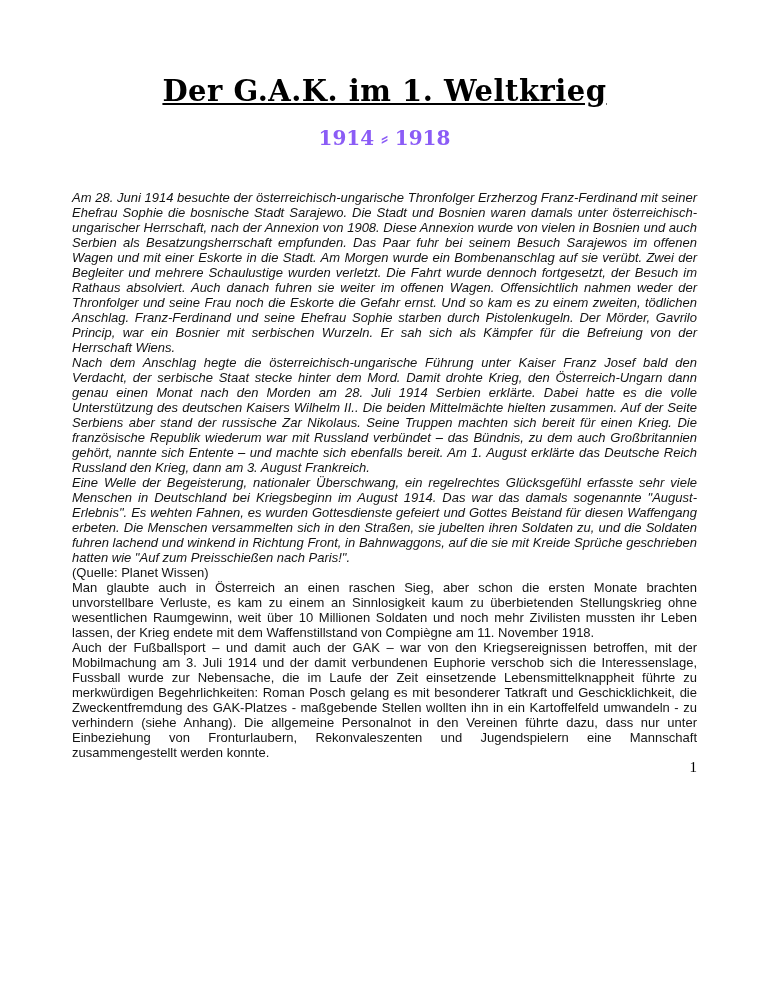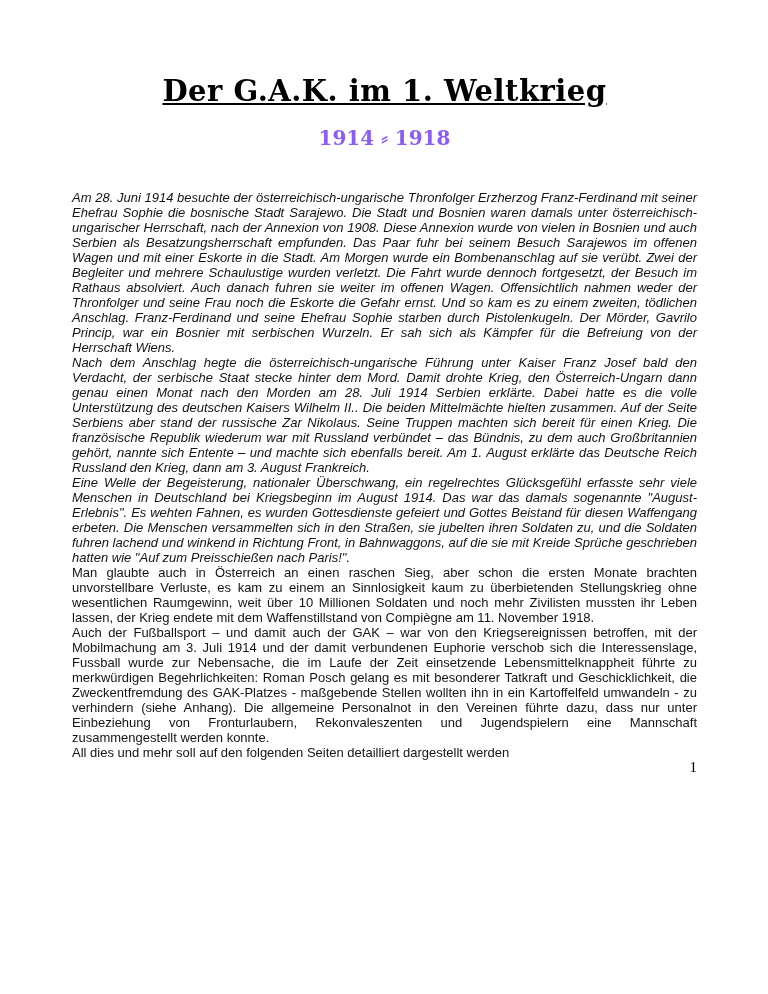--- a/index.html
+++ b/index.html
@@ -69,24 +69,24 @@
 
   <div class="subtitle">1914 ⸗ 1918</div>
 
   <div class="content">
     <p class="italic">Am 28. Juni 1914 besuchte der österreichisch-ungarische Thronfolger Erzherzog Franz-Ferdinand mit seiner Ehefrau Sophie die bosnische Stadt Sarajewo. Die Stadt und Bosnien waren damals unter österreichisch-ungarischer Herrschaft, nach der Annexion von 1908. Diese Annexion wurde von vielen in Bosnien und auch Serbien als Besatzungsherrschaft empfunden. Das Paar fuhr bei seinem Besuch Sarajewos im offenen Wagen und mit einer Eskorte in die Stadt. Am Morgen wurde ein Bombenanschlag auf sie verübt. Zwei der Begleiter und mehrere Schaulustige wurden verletzt. Die Fahrt wurde dennoch fortgesetzt, der Besuch im Rathaus absolviert. Auch danach fuhren sie weiter im offenen Wagen. Offensichtlich nahmen weder der Thronfolger und seine Frau noch die Eskorte die Gefahr ernst. Und so kam es zu einem zweiten, tödlichen Anschlag. Franz-Ferdinand und seine Ehefrau Sophie starben durch Pistolenkugeln. Der Mörder, Gavrilo Princip, war ein Bosnier mit serbischen Wurzeln. Er sah sich als Kämpfer für die Befreiung von der Herrschaft Wiens.</p>
 
     <p class="italic">Nach dem Anschlag hegte die österreichisch-ungarische Führung unter Kaiser Franz Josef bald den Verdacht, der serbische Staat stecke hinter dem Mord. Damit drohte Krieg, den Österreich-Ungarn dann genau einen Monat nach den Morden am 28. Juli 1914 Serbien erklärte. Dabei hatte es die volle Unterstützung des deutschen Kaisers Wilhelm II.. Die beiden Mittelmächte hielten zusammen. Auf der Seite Serbiens aber stand der russische Zar Nikolaus. Seine Truppen machten sich bereit für einen Krieg. Die französische Republik wiederum war mit Russland verbündet – das Bündnis, zu dem auch Großbritannien gehört, nannte sich Entente – und machte sich ebenfalls bereit. Am 1. August erklärte das Deutsche Reich Russland den Krieg, dann am 3. August Frankreich.</p>
 
     <p class="italic">Eine Welle der Begeisterung, nationaler Überschwang, ein regelrechtes Glücksgefühl erfasste sehr viele Menschen in Deutschland bei Kriegsbeginn im August 1914. Das war das damals sogenannte "August-Erlebnis". Es wehten Fahnen, es wurden Gottesdienste gefeiert und Gottes Beistand für diesen Waffengang erbeten. Die Menschen versammelten sich in den Straßen, sie jubelten ihren Soldaten zu, und die Soldaten fuhren lachend und winkend in Richtung Front, in Bahnwaggons, auf die sie mit Kreide Sprüche geschrieben hatten wie "Auf zum Preisschießen nach Paris!".</p>
 
+    <p>(Quelle: Planet Wissen)</p>
 
     <p class="spaced">Man glaubte auch in Österreich an einen raschen Sieg, aber schon die ersten Monate brachten unvorstellbare Verluste, es kam zu einem an Sinnlosigkeit kaum zu überbietenden Stellungskrieg ohne wesentlichen Raumgewinn, weit über 10 Millionen Soldaten und noch mehr Zivilisten mussten ihr Leben lassen, der Krieg endete mit dem Waffenstillstand von Compiègne am 11. November 1918.</p>
 
     <p class="spaced">Auch der Fußballsport – und damit auch der GAK – war von den Kriegsereignissen betroffen, mit der Mobilmachung am 3. Juli 1914 und der damit verbundenen Euphorie verschob sich die Interessenslage, Fussball wurde zur Nebensache, die im Laufe der Zeit einsetzende Lebensmittelknappheit führte zu merkwürdigen Begehrlichkeiten: Roman Posch gelang es mit besonderer Tatkraft und Geschicklichkeit, die Zweckentfremdung des GAK-Platzes - maßgebende Stellen wollten ihn in ein Kartoffelfeld umwandeln - zu verhindern (siehe Anhang). Die allgemeine Personalnot in den Vereinen führte dazu, dass nur unter Einbeziehung von Fronturlaubern, Rekonvaleszenten und Jugendspielern eine Mannschaft zusammengestellt werden konnte.</p>
 
-    <p class="spaced">All dies und mehr soll auf den folgenden Seiten detailliert dargestellt werden</p>
 
 
 
     <p class="page-number">1</p>
   </div>
 </div>
 
 </body></html>

